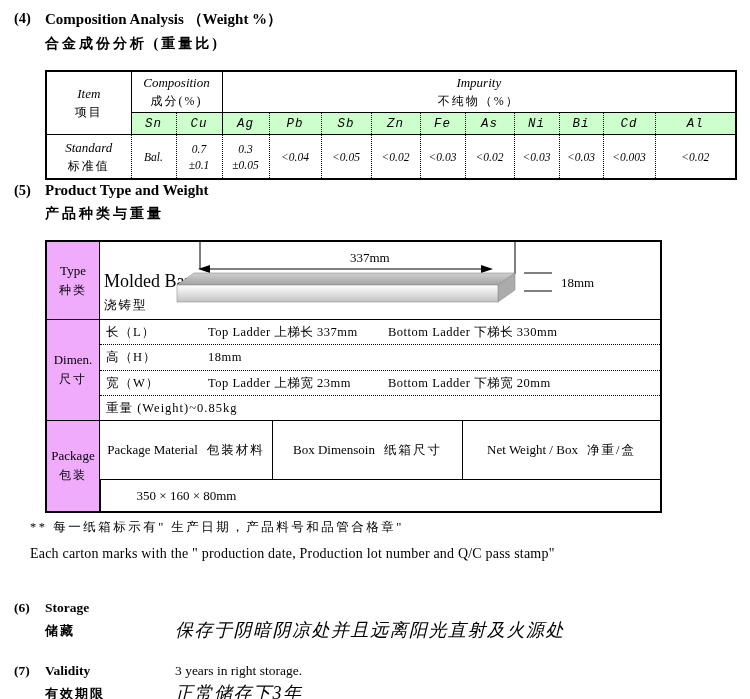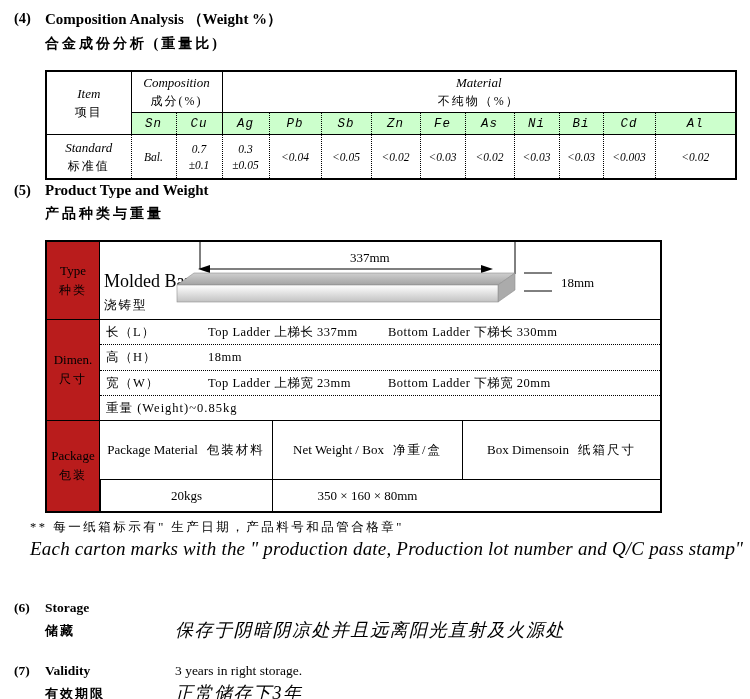--- a/index.html
+++ b/index.html
@@ -30,21 +30,21 @@
   .t1 .r3 td { height:43px; font-style:italic; font-size:11.5px;
     border-left:1px dotted #000; border-right:1px dotted #000; }
   .t1 .r3 .v1, .t1 .r3 .v2 { line-height:16px; }
   .t1 .std-en { font-style:italic; font-size:13px; line-height:18px; }
   .t1 .std-zh { font-size:12px; line-height:18px; letter-spacing:2px; font-style:normal; }
 
   
   #t2 { position:absolute; left:45px; top:240px; width:613px; border:2px solid #000; }
   .t2-row { display:flex; border-top:1px solid #000; }
   .t2-row:first-child { border-top:none; }
-  .t2-label { width:52px; min-width:52px; background:#b91c1c; border-right:1px solid #000;
+  .t2-label { width:52px; min-width:52px; background:#f0abfc; border-right:1px solid #000;
     display:flex; flex-direction:column; justify-content:center; align-items:center; }
   .t2-label .len { font-size:13px; }
   .t2-label .lzh { font-size:12px; letter-spacing:2px; margin-top:3px; }
   .type-row { height:77px; }
   .type-content { flex:1; position:relative; }
   .molded-en { position:absolute; left:4px; top:29px; font-size:18px; }
   .molded-zh { position:absolute; left:4px; top:55px; font-size:12.5px; letter-spacing:2px; }
   .bar-svg { position:absolute; left:0; top:0; }
 
   .dimen-row { height:100px; }
@@ -60,21 +60,21 @@
   .pkg-h { border-bottom:1px solid #000; display:flex; flex-direction:row;
     justify-content:center; align-items:center; gap:9px; }
   .pkg-h .phen { font-size:13px; }
   .pkg-h .phzh { font-size:12.5px; letter-spacing:2px; }
   .pkg-v { display:flex; align-items:center; justify-content:center; font-size:13px; }
   .cleft { border-left:1px solid #000; }
 
   
   #footnote { position:absolute; left:30px; top:519px; }
   #footnote .fzh { font-size:12.5px; letter-spacing:2.5px; }
-  #footnote .fen { font-size:19px; margin-top:2px; letter-spacing:0.2px;font-style:italic; }
+  #footnote .fen { font-size:14px; margin-top:10px; letter-spacing:0.2px; }
 
   
   .sec67 { position:absolute; left:14px; display:grid; grid-template-columns:31px 130px auto;
     row-gap:2px; font-size:13.5px; line-height:21px; }
   .sec67 .num, .sec67 .stitle { font-weight:bold; }
   .sec67 .ztitle { font-weight:bold; letter-spacing:2px; font-size:13px; grid-column:2; }
   .sec67 .ztext { letter-spacing:1.5px; font-size:18px;font-style:italic; }
   #sec6 { top:597px; }
   #sec7 { top:660px; }
 </style>
@@ -107,21 +107,21 @@
       <tr class="r1">
     <td rowspan="2">
       <div class="hd-en">Item</div>
       <div class="hd-zh">项目</div>
     </td>
     <td colspan="2">
       <div class="hd-en">Composition</div>
       <div class="hd-zh">成分(%)</div>
     </td>
     <td colspan="10">
-      <div class="hd-en">Material</div>
+      <div class="hd-en">Impurity</div>
       <div class="hd-zh">不纯物（%）</div>
     </td>
   </tr>
   <tr class="r2">
     <td>Sn</td>
     <td>Cu</td>
     <td class="gb">Ag</td>
     <td>Pb</td>
     <td>Sb</td>
     <td>Zn</td>
@@ -253,28 +253,27 @@
     <div class="t2-label">
       <span class="len">Package</span>
       <span class="lzh">包装</span>
     </div>
     <div class="pkg">
       <div class="pkg-h">
         <span class="phen">Package Material</span>
         <span class="phzh">包装材料</span>
       </div>
       <div class="pkg-h cleft">
+        <span class="phen">Box Dimensoin</span>
+        <span class="phzh">纸箱尺寸</span>
+      </div>
+      <div class="pkg-h cleft">
         <span class="phen">Net Weight / Box</span>
         <span class="phzh">净重/盒</span>
       </div>
-      <div class="pkg-h cleft">
-        <span class="phen">Box Dimensoin</span>
-        <span class="phzh">纸箱尺寸</span>
-      </div>
-      <div class="pkg-v cleft">20kgs</div>
       <div class="pkg-v cleft">350 × 160 × 80mm</div>
     </div>
   </div>
 
 </div>
 
 <div id="footnote">
   <div class="fzh">** 每一纸箱标示有" 生产日期，产品料号和品管合格章"</div>
   <div class="fen">Each carton marks with the " production date, Production lot number and Q/C pass stamp"</div>
 </div>

